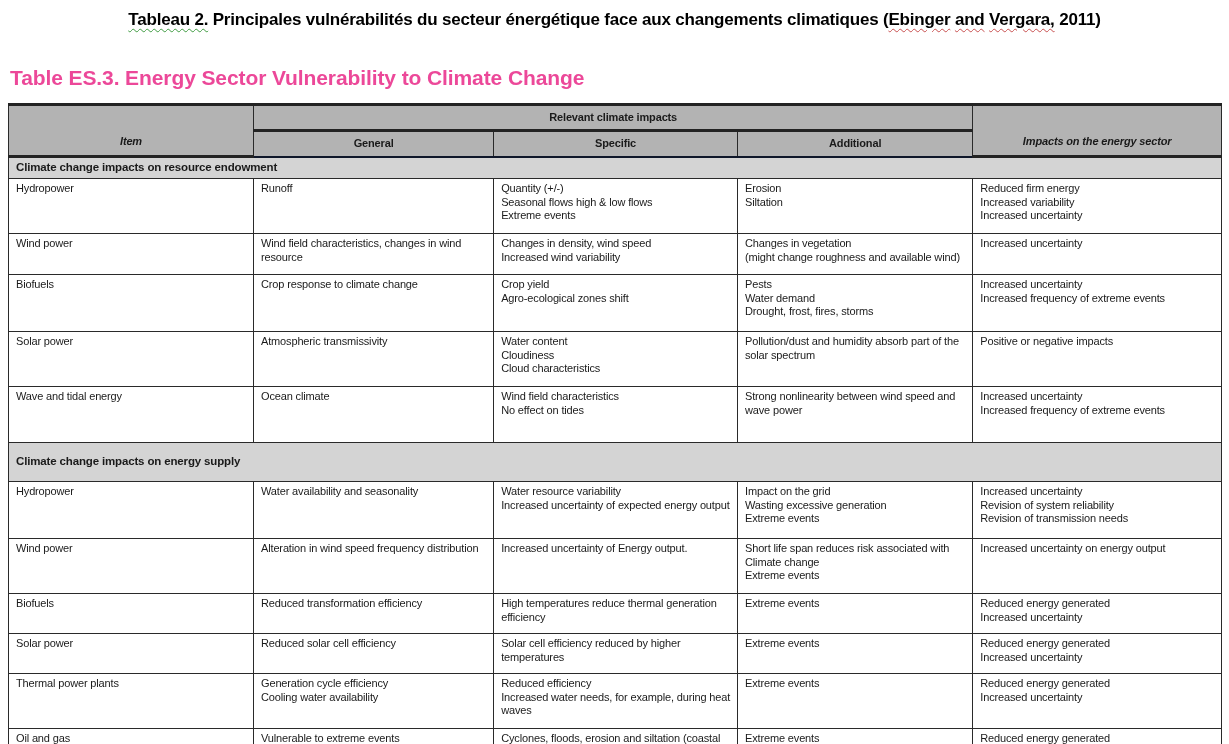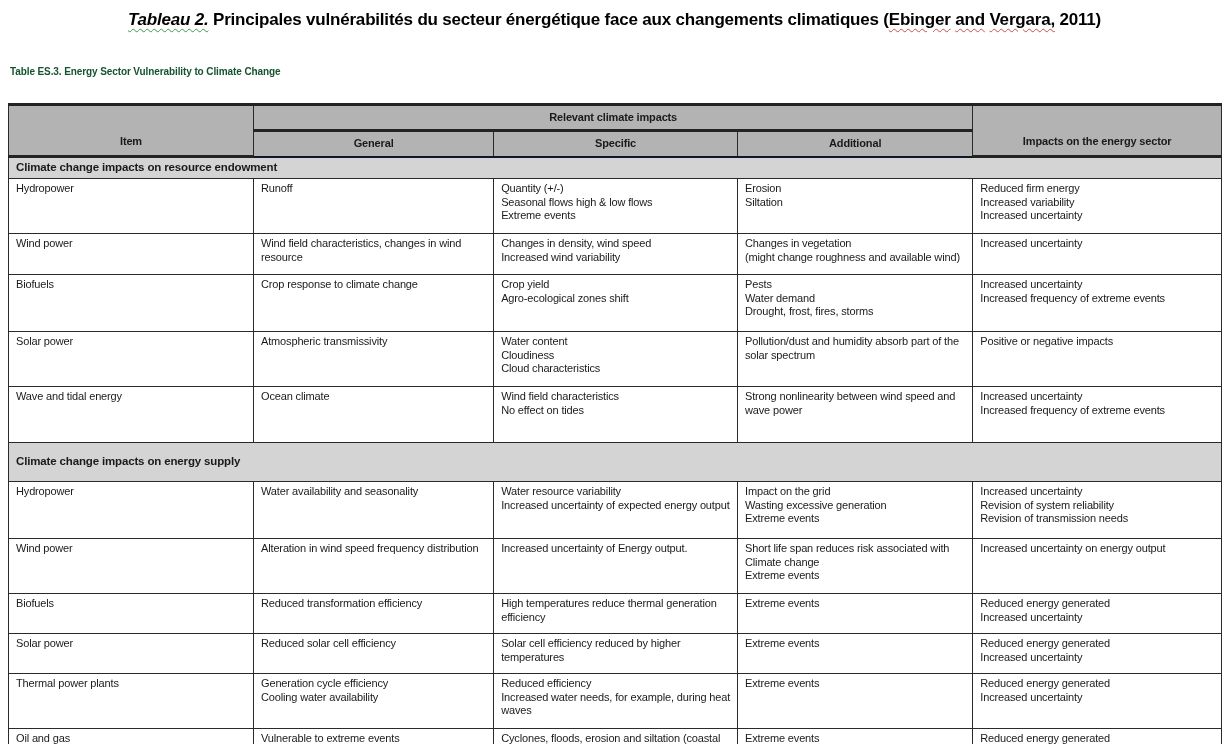--- a/index.html
+++ b/index.html
@@ -26,40 +26,39 @@
     color: #000000;
     letter-spacing: -0.2px;
     white-space: nowrap;
   }
   .sq-green {
     text-decoration-line: underline;
     text-decoration-style: wavy;
     text-decoration-color: #3f9b41;
     text-decoration-thickness: 1px;
     text-underline-offset: 3px;
-    font-style: italic;
   }
   .sq-red {
     text-decoration-line: underline;
     text-decoration-style: wavy;
     text-decoration-color: #c85050;
     text-decoration-thickness: 1px;
     text-underline-offset: 3px;
     margin-top: 7px;
   }
   .sq-red + .sq-red { margin-left: 0.27em; }
 
   
   .table-caption {
     position: absolute;
     top: 66px;
     left: 10px;
-    font-size: 10px;
-    font-weight: 700;
-    color: #14532d;
+    font-size: 21px;
+    font-weight: 700;
+    color: #ec4899;
     letter-spacing: -0.1px;
   }
 
   
   table.vuln {
     position: absolute;
     top: 103px;
     left: 8px;
     width: 1214px;
     border-collapse: collapse;
@@ -86,21 +85,21 @@
     vertical-align: middle;
     padding: 2px 4px;
     white-space: normal;
   }
   table.vuln thead th.span2 {
     vertical-align: bottom;
     padding-bottom: 7px;
   }
   table.vuln thead tr.head-group th.group-cell { border-bottom: 3px solid #232323; }
   table.vuln thead tr.head-cols th { border-bottom: 2px solid #0f172a; }
-  table.vuln thead th.span2 { border-bottom: 3px solid #232323; }
+  table.vuln thead th.span2 { border-bottom: 3px solid #232323; font-style: italic; }
   table.vuln tr.section-row td {
     background: #d4d4d4;
     font-weight: 700;
     font-size: 11.5px;
     vertical-align: middle;
     padding: 3px 4px 3px 7px;
     white-space: nowrap;
     margin-top: 24px;
   }
 </style>

